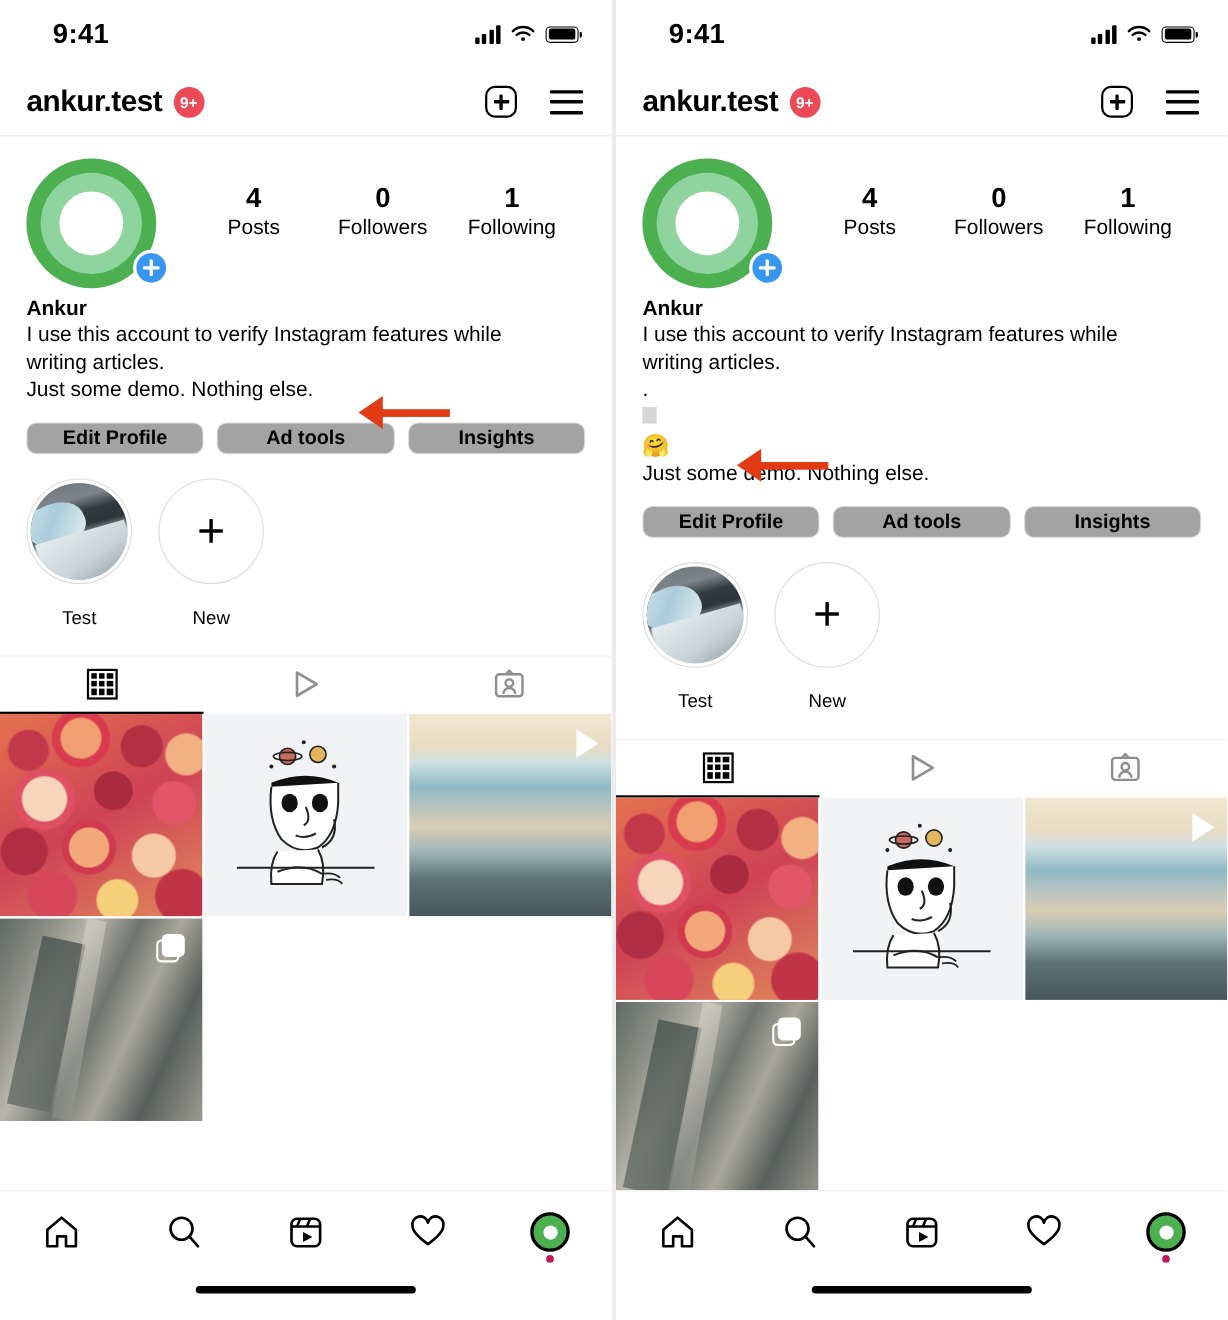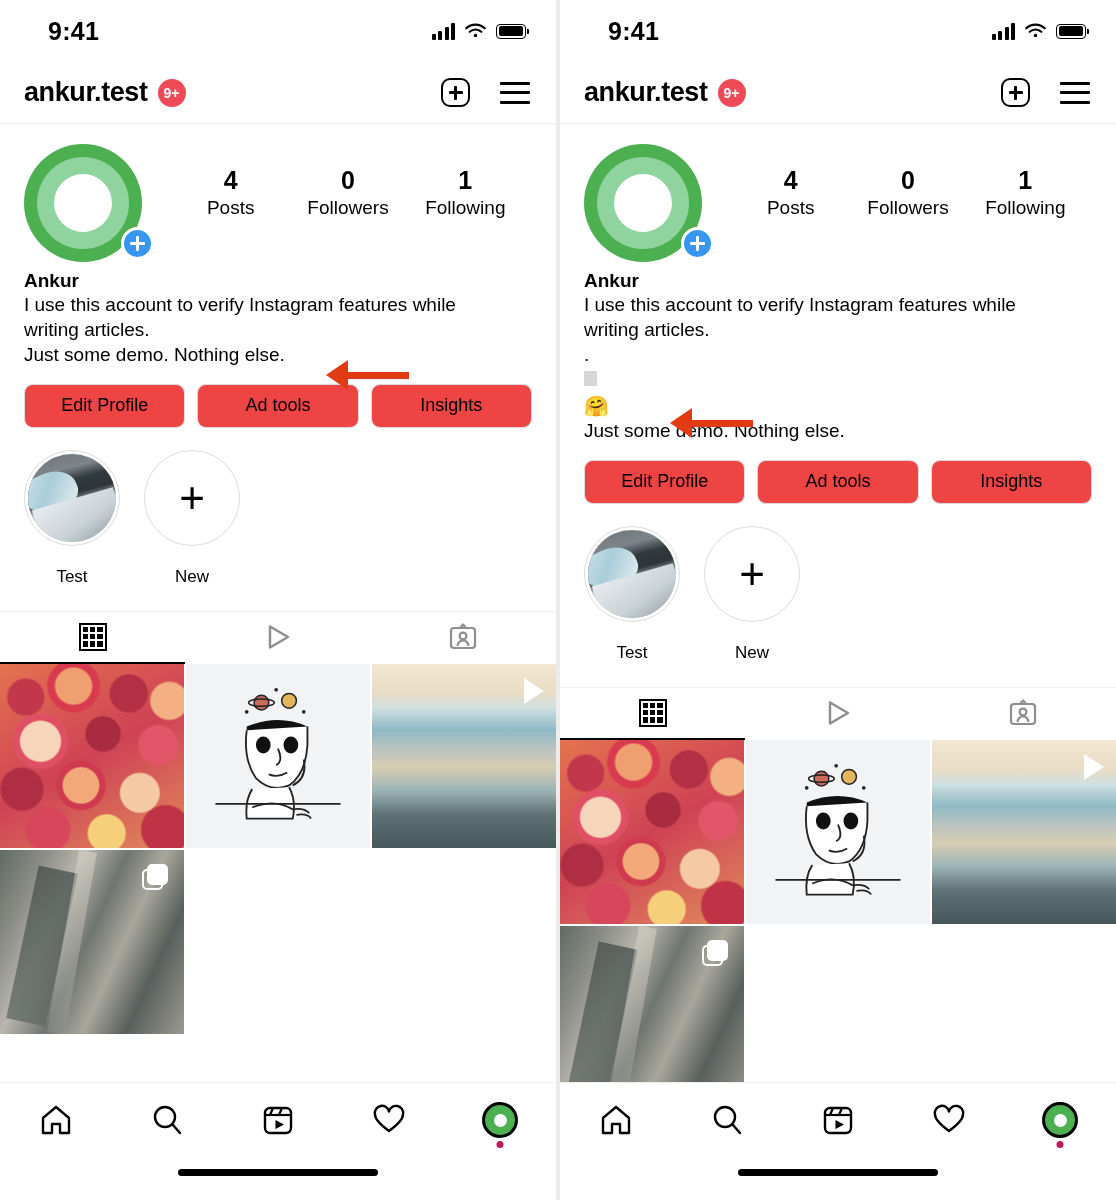--- a/index.html
+++ b/index.html
@@ -93,23 +93,23 @@
   .stat-label { font-size: 19px; color: #000; margin-top: 2px; }
 
   .bio { padding: 8px 24px 0 24px; }
   .bio-name { font-size: 19px; font-weight: 700; color: #000; margin-bottom: 1px; }
   .bio-line { font-size: 19px; color: #000; line-height: 1.31; }
   .bio-tofu { display: inline-block; width: 13px; height: 15px; background: #d6d6d6; }
   .bio-emoji { font-size: 20px; line-height: 1.31; }
 
   .actions { display: flex; gap: 12px; padding: 16px 24px 0 24px; }
   .action-btn {
-    flex: 1; height: 44px; border: 1px solid #dbdbdb; border-radius: 9px;
+    flex: 1; height: 29px; border: 1px solid #dbdbdb; border-radius: 9px;
     display: flex; align-items: center; justify-content: center;
-    font-size: 18px; font-weight: 400; color: #000; background: #ef4444;
+    font-size: 18px; font-weight: 700; color: #000; background: #a3a3a3;
   }
 
   
   .highlights { display: flex; gap: 24px; padding: 22px 24px 0 24px; }
   .hl { width: 96px; text-align: center; }
   .hl-circ {
     width: 96px; height: 96px; border-radius: 50%; border: 1.5px solid #dcdcdc;
     overflow: hidden; display: flex; align-items: center; justify-content: center;
     position: relative; background: #fff;
   }

